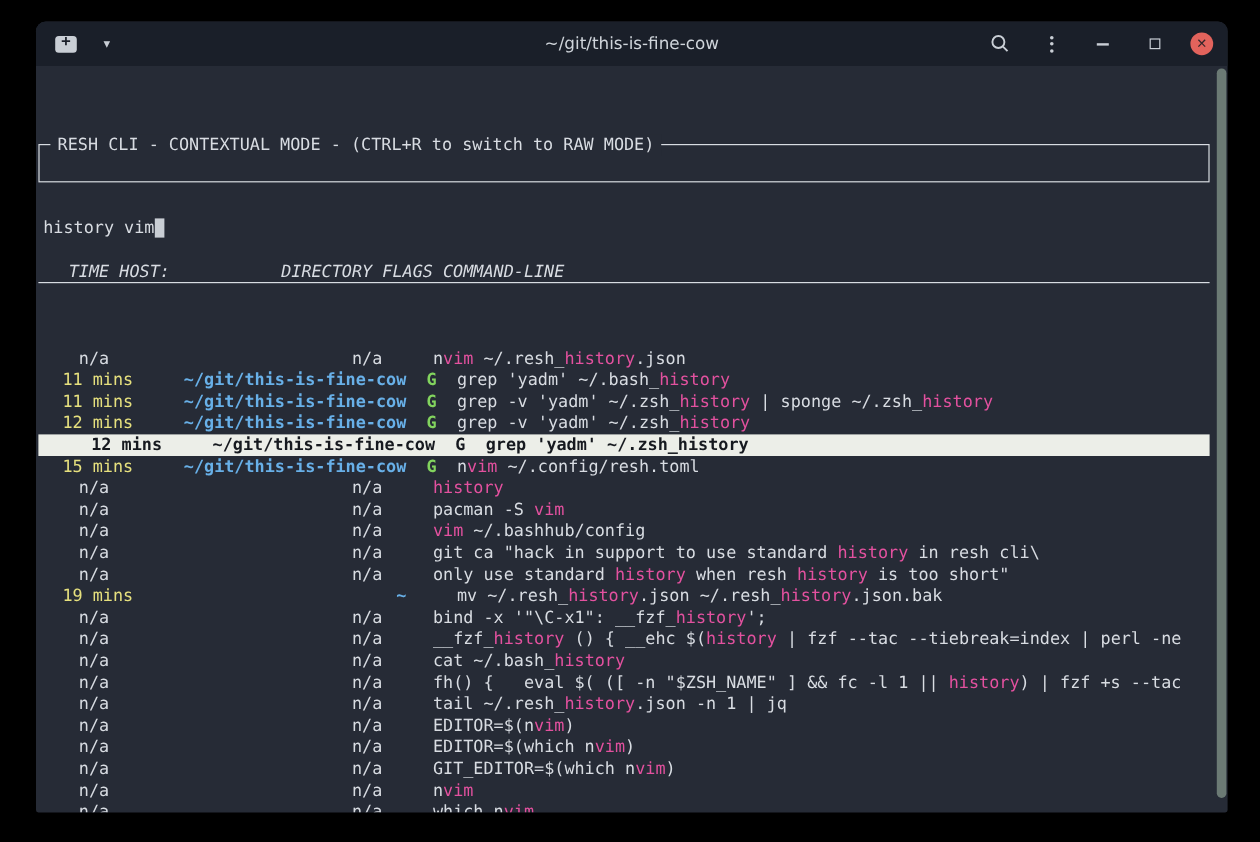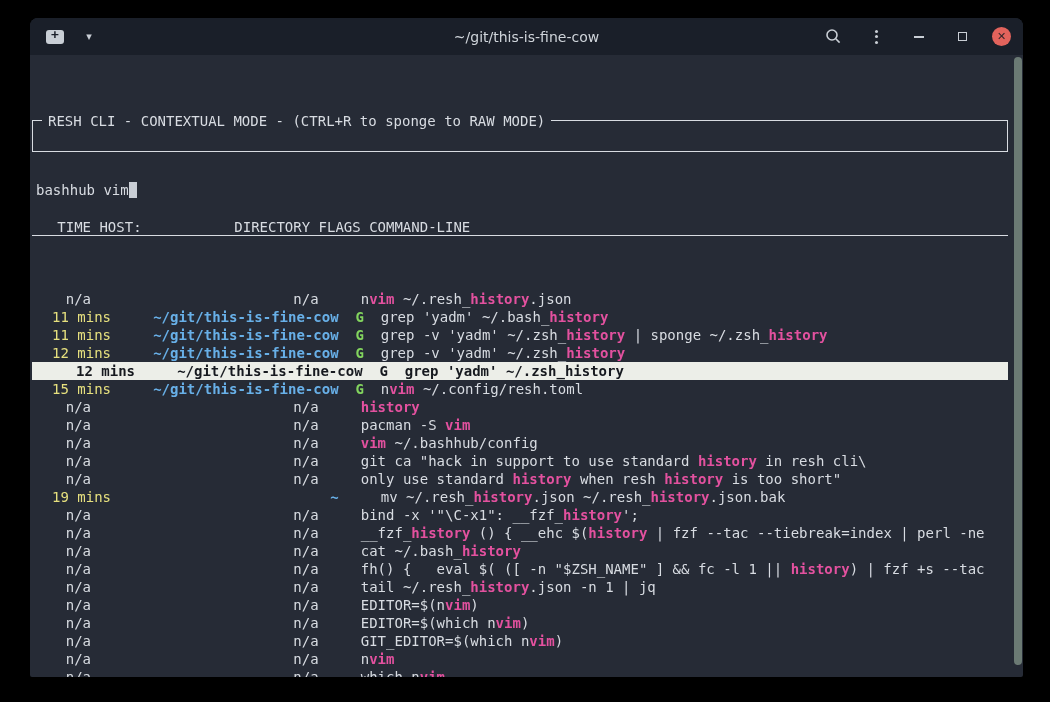--- a/index.html
+++ b/index.html
@@ -59,28 +59,29 @@
   }
   .resh-box-title {
     position:absolute; top:-9px; left:9px; padding:0 6px;
     background:var(--terminal); line-height:18px;
   }
   .query-line { padding:6px 3px; }
   .cursor { background:var(--icon); color:var(--terminal); }
   .table-header {
     width:976px; height:18px; margin-top:12px;
     border-bottom:1px solid var(--border);
+    font-style:italic;
   }
   .row { width:976px; height:18px; }
   .row.selected { background:var(--selbg);padding-left:24px; }
   .row.selected span { color:var(--selfg) !important; font-weight:bold; }
   .c-time { color:var(--yellow);margin-left:20px; }
   .c-dir  { color:var(--blue); font-weight:bold; }
   .c-flag { color:var(--green); font-weight:bold; }
-  .c-hl   { color:var(--pink); font-weight:bold;text-align:center; }
+  .c-hl   { color:var(--pink); font-weight:normal;text-align:center; }
   .c-plain{ color:var(--text); }
   
   .scrollbar { position:absolute; right:0; top:0; bottom:0; width:11px; }
   .scrollbar .thumb {
     position:absolute; right:1px; top:2px; width:8px; height:608px;
     background:var(--thumb); border-radius:4px;
   }
 </style>
 </head>
 <body>
@@ -119,22 +120,22 @@
       </button>
       <button class="close-btn">
         <span>✕</span>
       </button>
     </div>
   </div>
 
   <div class="screen">
 
     <div class="resh-box">
-      <span class="resh-box-title">RESH CLI - CONTEXTUAL MODE - (CTRL+R to sponge to RAW MODE)</span>
-      <div class="query-line"><span>bashhub vim</span><span class="cursor"> </span></div>
+      <span class="resh-box-title">RESH CLI - CONTEXTUAL MODE - (CTRL+R to switch to RAW MODE)</span>
+      <div class="query-line"><span>history vim</span><span class="cursor"> </span></div>
     </div>
 
     <div class="table-header">   TIME HOST:           DIRECTORY FLAGS COMMAND-LINE</div>
 
     <div><div class="row"><span class="c-plain">    n/a </span><span class="c-plain">                       n/a  </span><span class="c-flag">   </span><span class="c-plain">n</span><span class="c-hl">vim</span><span class="c-plain"> ~/.resh_</span><span class="c-hl">history</span><span class="c-plain">.json</span></div><div class="row"><span class="c-time">11 mins </span><span class="c-dir">    ~/git/this-is-fine-cow  </span><span class="c-flag">G  </span><span class="c-plain">grep 'yadm' ~/.bash_</span><span class="c-hl">history</span></div><div class="row"><span class="c-time">11 mins </span><span class="c-dir">    ~/git/this-is-fine-cow  </span><span class="c-flag">G  </span><span class="c-plain">grep -v 'yadm' ~/.zsh_</span><span class="c-hl">history</span><span class="c-plain"> | sponge ~/.zsh_</span><span class="c-hl">history</span></div><div class="row"><span class="c-time">12 mins </span><span class="c-dir">    ~/git/this-is-fine-cow  </span><span class="c-flag">G  </span><span class="c-plain">grep -v 'yadm' ~/.zsh_</span><span class="c-hl">history</span></div><div class="row selected"><span class="c-time">12 mins </span><span class="c-dir">    ~/git/this-is-fine-cow  </span><span class="c-flag">G  </span><span class="c-plain">grep 'yadm' ~/.zsh_history</span></div><div class="row"><span class="c-time">15 mins </span><span class="c-dir">    ~/git/this-is-fine-cow  </span><span class="c-flag">G  </span><span class="c-plain">n</span><span class="c-hl">vim</span><span class="c-plain"> ~/.config/resh.toml</span></div><div class="row"><span class="c-plain">    n/a </span><span class="c-plain">                       n/a  </span><span class="c-flag">   </span><span class="c-hl">history</span></div><div class="row"><span class="c-plain">    n/a </span><span class="c-plain">                       n/a  </span><span class="c-flag">   </span><span class="c-plain">pacman -S </span><span class="c-hl">vim</span></div><div class="row"><span class="c-plain">    n/a </span><span class="c-plain">                       n/a  </span><span class="c-flag">   </span><span class="c-hl">vim</span><span class="c-plain"> ~/.bashhub/config</span></div><div class="row"><span class="c-plain">    n/a </span><span class="c-plain">                       n/a  </span><span class="c-flag">   </span><span class="c-plain">git ca "hack in support to use standard </span><span class="c-hl">history</span><span class="c-plain"> in resh cli\</span></div><div class="row"><span class="c-plain">    n/a </span><span class="c-plain">                       n/a  </span><span class="c-flag">   </span><span class="c-plain">only use standard </span><span class="c-hl">history</span><span class="c-plain"> when resh </span><span class="c-hl">history</span><span class="c-plain"> is too short"</span></div><div class="row"><span class="c-time">19 mins </span><span class="c-dir">                         ~  </span><span class="c-flag">   </span><span class="c-plain">mv ~/.resh_</span><span class="c-hl">history</span><span class="c-plain">.json ~/.resh_</span><span class="c-hl">history</span><span class="c-plain">.json.bak</span></div><div class="row"><span class="c-plain">    n/a </span><span class="c-plain">                       n/a  </span><span class="c-flag">   </span><span class="c-plain">bind -x '"\C-x1": __fzf_</span><span class="c-hl">history</span><span class="c-plain">';</span></div><div class="row"><span class="c-plain">    n/a </span><span class="c-plain">                       n/a  </span><span class="c-flag">   </span><span class="c-plain">__fzf_</span><span class="c-hl">history</span><span class="c-plain"> () { __ehc $(</span><span class="c-hl">history</span><span class="c-plain"> | fzf --tac --tiebreak=index | perl -ne</span></div><div class="row"><span class="c-plain">    n/a </span><span class="c-plain">                       n/a  </span><span class="c-flag">   </span><span class="c-plain">cat ~/.bash_</span><span class="c-hl">history</span></div><div class="row"><span class="c-plain">    n/a </span><span class="c-plain">                       n/a  </span><span class="c-flag">   </span><span class="c-plain">fh() {   eval $( ([ -n "$ZSH_NAME" ] &amp;&amp; fc -l 1 || </span><span class="c-hl">history</span><span class="c-plain">) | fzf +s --tac</span></div><div class="row"><span class="c-plain">    n/a </span><span class="c-plain">                       n/a  </span><span class="c-flag">   </span><span class="c-plain">tail ~/.resh_</span><span class="c-hl">history</span><span class="c-plain">.json -n 1 | jq</span></div><div class="row"><span class="c-plain">    n/a </span><span class="c-plain">                       n/a  </span><span class="c-flag">   </span><span class="c-plain">EDITOR=$(n</span><span class="c-hl">vim</span><span class="c-plain">)</span></div><div class="row"><span class="c-plain">    n/a </span><span class="c-plain">                       n/a  </span><span class="c-flag">   </span><span class="c-plain">EDITOR=$(which n</span><span class="c-hl">vim</span><span class="c-plain">)</span></div><div class="row"><span class="c-plain">    n/a </span><span class="c-plain">                       n/a  </span><span class="c-flag">   </span><span class="c-plain">GIT_EDITOR=$(which n</span><span class="c-hl">vim</span><span class="c-plain">)</span></div><div class="row"><span class="c-plain">    n/a </span><span class="c-plain">                       n/a  </span><span class="c-flag">   </span><span class="c-plain">n</span><span class="c-hl">vim</span></div><div class="row"><span class="c-plain">    n/a </span><span class="c-plain">                       n/a  </span><span class="c-flag">   </span><span class="c-plain">which n</span><span class="c-hl">vim</span></div></div>
 
     
     
 
     <div class="scrollbar">

